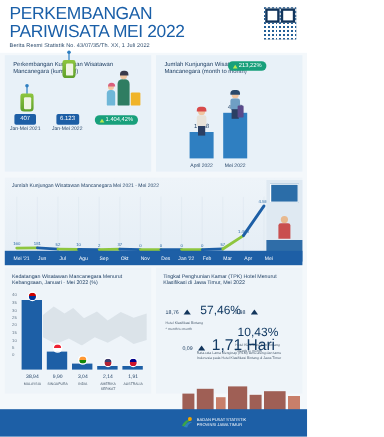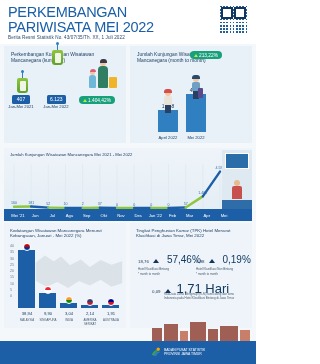--- a/index.html
+++ b/index.html
@@ -398,21 +398,21 @@
       <span class="stat-small">18,76</span>
       <span class="arrow-up"></span>
       <span class="stat-big">57,46%</span>
       <div class="stat-note">Hotel Klasifikasi Bintang</div>
       <div class="stat-note">* month to month</div>
     </div>
 
     <div class="stat stat-b">
       <span class="stat-small">8,98</span>
       <span class="arrow-up"></span>
-      <span class="stat-big">0,19%</span>
+      <span class="stat-big">10,43%</span>
       <div class="stat-note">Hotel Klasifikasi Non Bintang</div>
       <div class="stat-note">* month to month</div>
     </div>
 
     <div class="hari">
       <span class="hari-small">0,09</span>
       <span class="arrow-up"></span>
       <span class="hari-big">1,71 Hari</span>
     </div>
     <div class="hari-note">Rata-rata Lama Menginap (RLM) tamu asing dan tamu Indonesia pada Hotel Klasifikasi Bintang di Jawa Timur</div>

